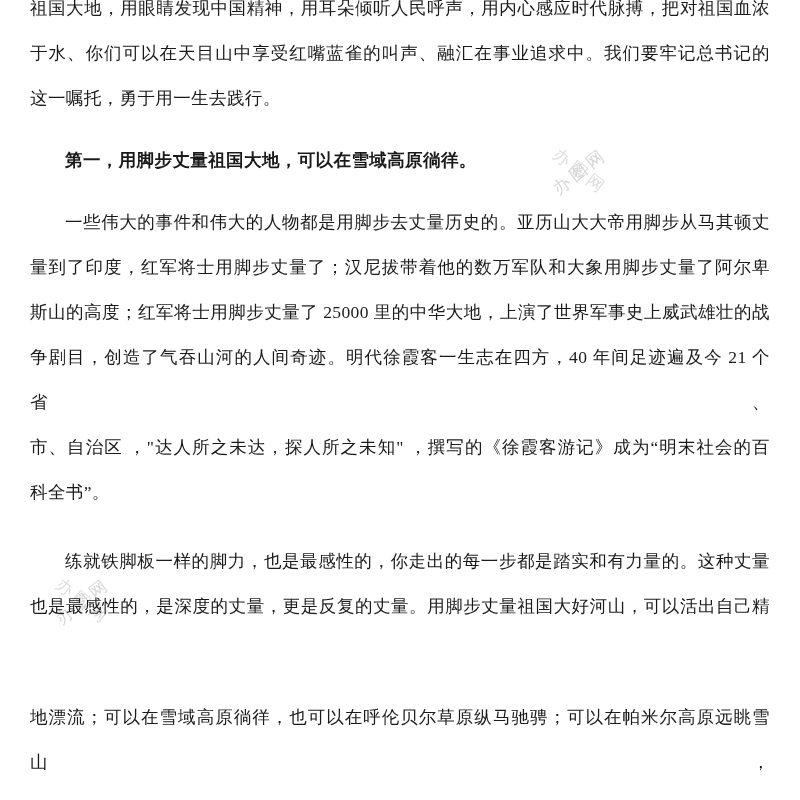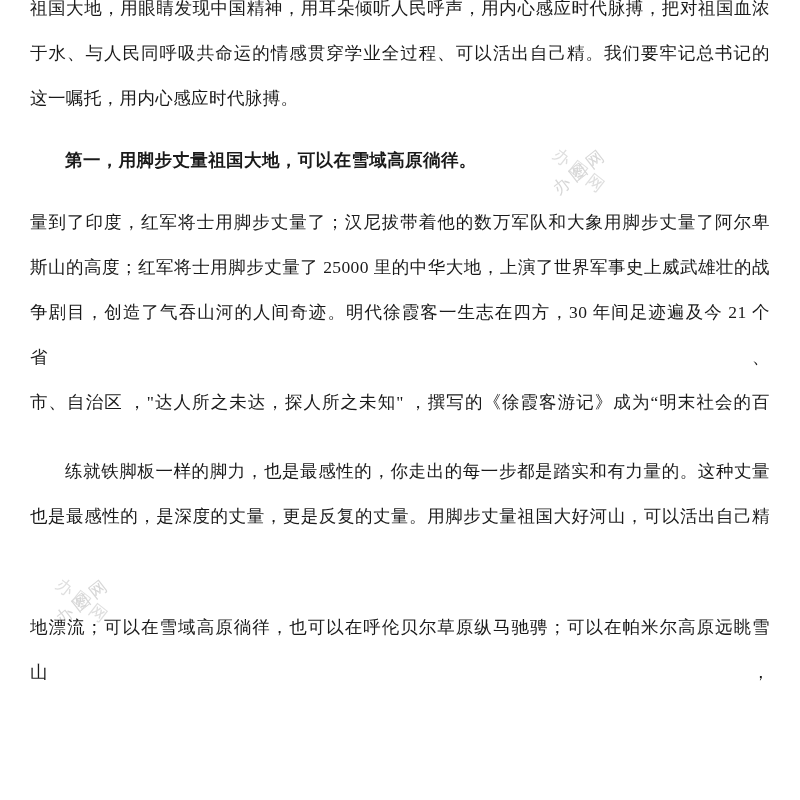--- a/index.html
+++ b/index.html
@@ -66,33 +66,35 @@
   </div>
   <div class="wm wm2">
     <span class="wm-line wm-a">办图网</span>
     <span class="wm-line wm-b">办图网</span>
   </div>
 
   <div class="content">
 
     <div class="para">
       <div class="line">祖国大地，用眼睛发现中国精神，用耳朵倾听人民呼声，用内心感应时代脉搏，把对祖国血浓</div>
-      <div class="line">于水、与人民同呼吸共命运的情感贯穿学业全过程、可以活出自己精。我们要牢记总书记的</div>
-      <div class="line last">这一嘱托，用内心感应时代脉搏。</div>
+      <div class="line">于水、你们可以在天目山中享受红嘴蓝雀的叫声、融汇在事业追求中。我们要牢记总书记的</div>
+      <div class="line last">这一嘱托，勇于用一生去践行。</div>
     </div>
 
     <div class="para gap-sm">
       <div class="line heading-line indent">第一，用脚步丈量祖国大地，可以在雪域高原徜徉。</div>
     </div>
 
     <div class="para gap-sm">
+      <div class="line indent">一些伟大的事件和伟大的人物都是用脚步去丈量历史的。亚历山大大帝用脚步从马其顿丈</div>
       <div class="line">量到了印度，红军将士用脚步丈量了；汉尼拔带着他的数万军队和大象用脚步丈量了阿尔卑</div>
       <div class="line">斯山的高度；红军将士用脚步丈量了 25000 里的中华大地，上演了世界军事史上威武雄壮的战</div>
-      <div class="line">争剧目，创造了气吞山河的人间奇迹。明代徐霞客一生志在四方，30 年间足迹遍及今 21 个省、</div>
+      <div class="line">争剧目，创造了气吞山河的人间奇迹。明代徐霞客一生志在四方，40 年间足迹遍及今 21 个省、</div>
       <div class="line">市、自治区 ，"达人所之未达，探人所之未知" ，撰写的《徐霞客游记》成为“明末社会的百</div>
+      <div class="line last">科全书”。</div>
     </div>
 
     <div class="para gap-md">
       <div class="line indent">练就铁脚板一样的脚力，也是最感性的，你走出的每一步都是踏实和有力量的。这种丈量</div>
       <div class="line">也是最感性的，是深度的丈量，更是反复的丈量。用脚步丈量祖国大好河山，可以活出自己精</div>
     </div>
 
     <div class="para gap-xl">
       <div class="line">地漂流；可以在雪域高原徜徉，也可以在呼伦贝尔草原纵马驰骋；可以在帕米尔高原远眺雪山，</div>
 

